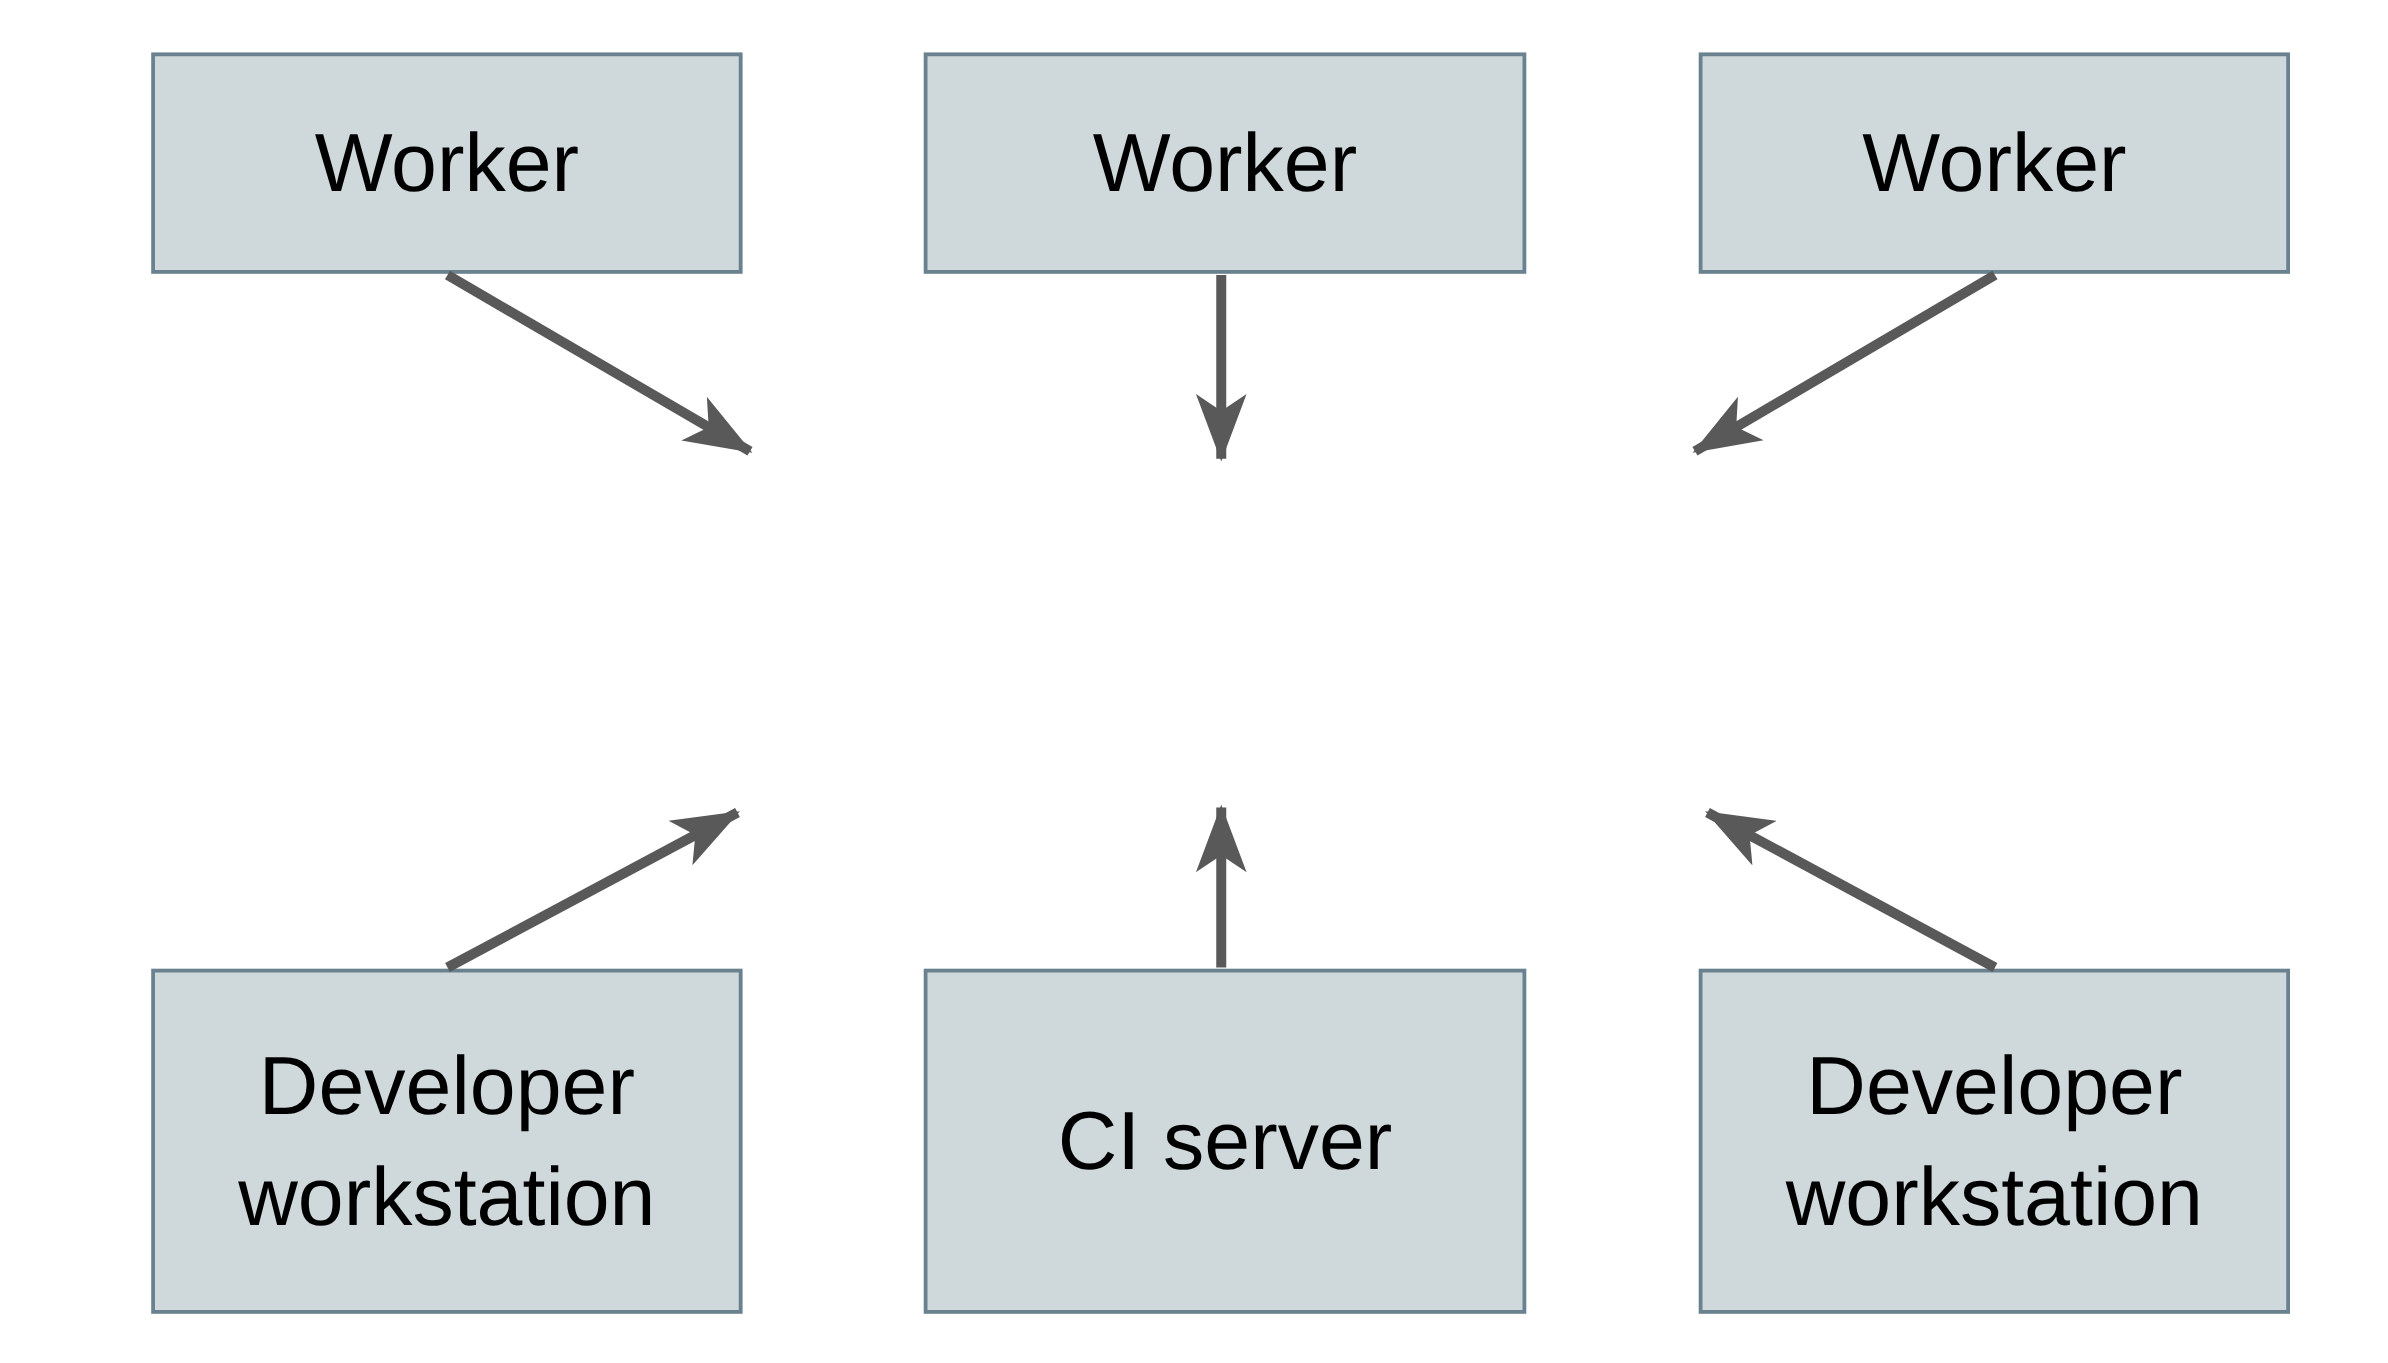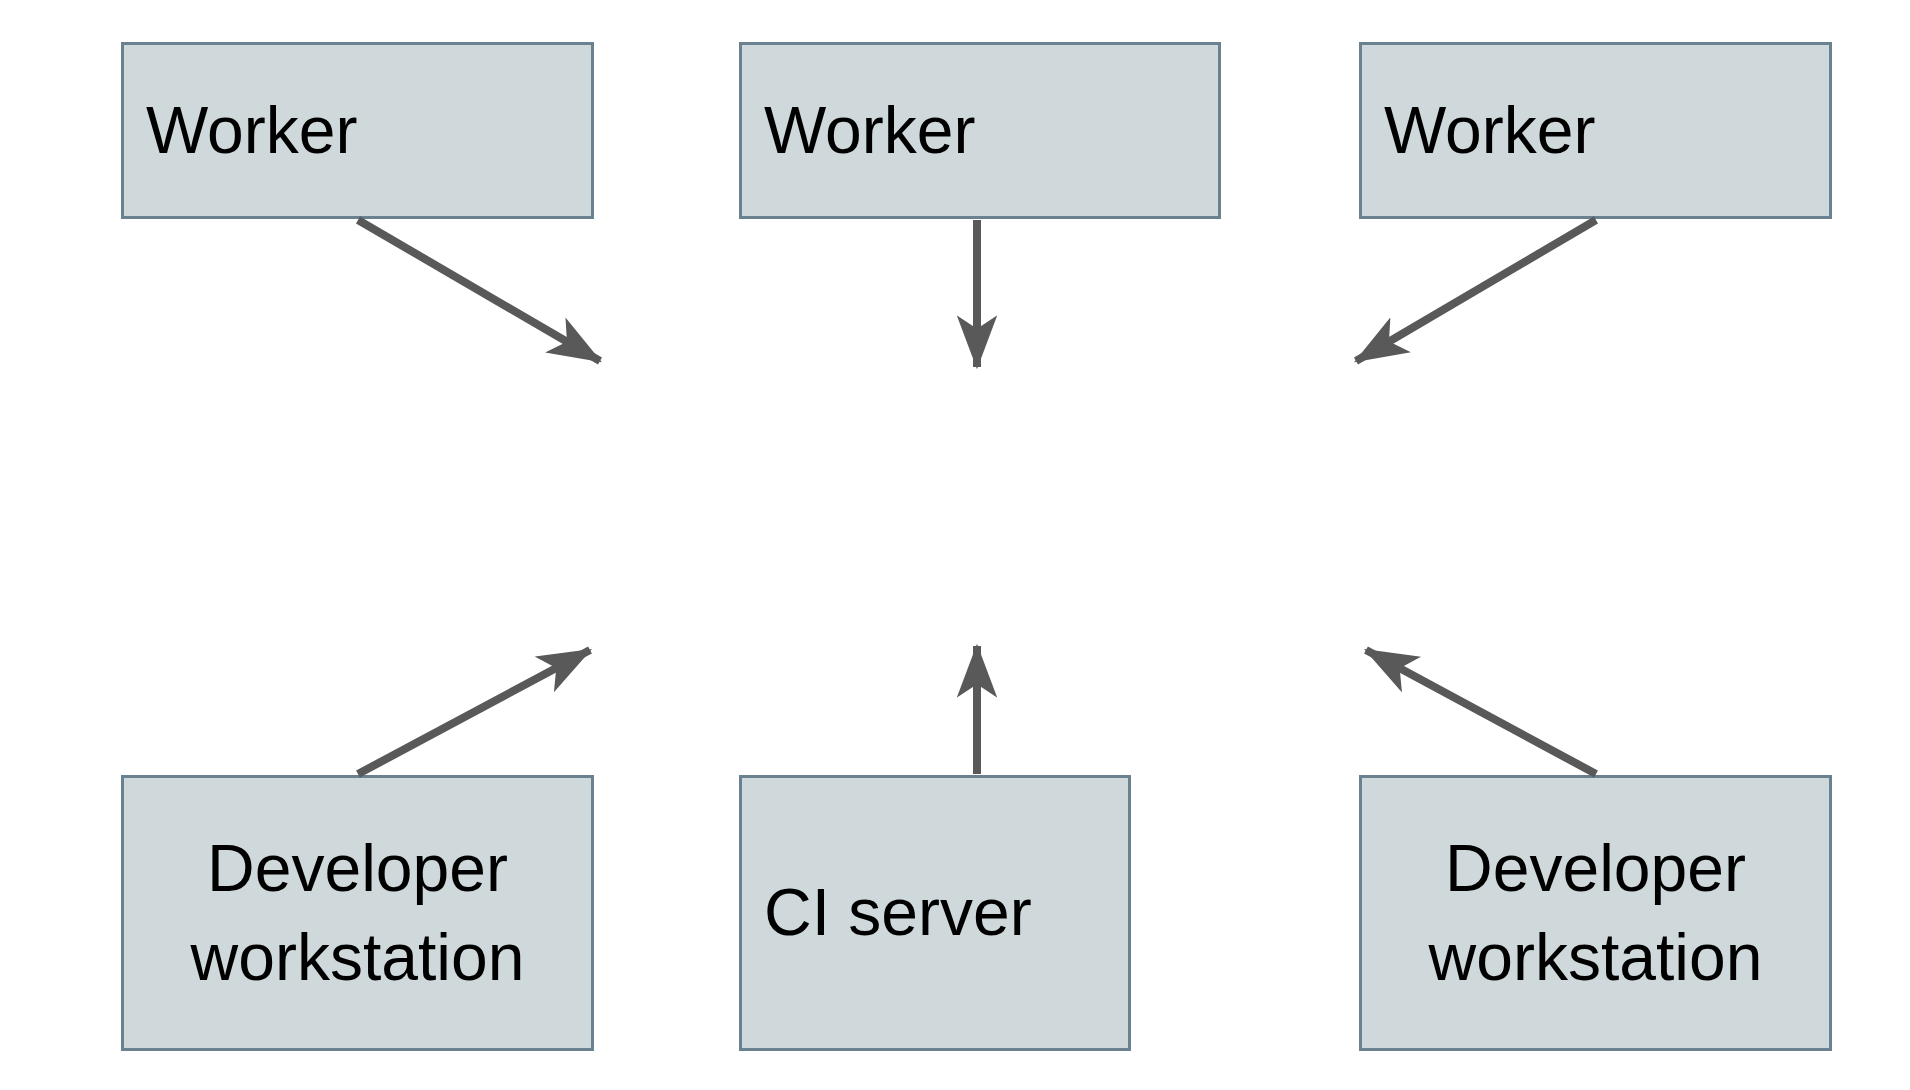--- a/index.html
+++ b/index.html
@@ -20,35 +20,36 @@
     position:relative;
     width:1910px;height:1090px;
   }
   .node{
     position:absolute;
     box-sizing:border-box;
     background:var(--node-fill);
     border:3px solid var(--node-border);
     display:flex;
     align-items:center;
+    justify-content:center;
     text-align:center;
     color:var(--text);
     font-size:66px;
     line-height:1.35;
     padding:0 22px;
   }
   
   .n-worker1{left:121px;top:42px;width:473px;height:177px;}
   .n-worker2{left:739px;top:42px;width:482px;height:177px;}
   .n-worker3{left:1359px;top:42px;width:473px;height:177px;}
   
   .n-buildmaster{left:594px;top:368px;width:765px;height:275px;}
   
   .n-devws1{left:121px;top:775px;width:473px;height:276px;}
-  .n-ciserver{left:739px;top:775px;width:392px;height:276px;}
+  .n-ciserver{left:739px;top:775px;width:482px;height:276px;}
   .n-devws2{left:1359px;top:775px;width:473px;height:276px;}
 
   svg.arrows{
     position:absolute;
     left:0;top:0;
     width:1910px;height:1090px;
     pointer-events:none;
   }
   svg.arrows line{
     stroke:var(--arrow);

